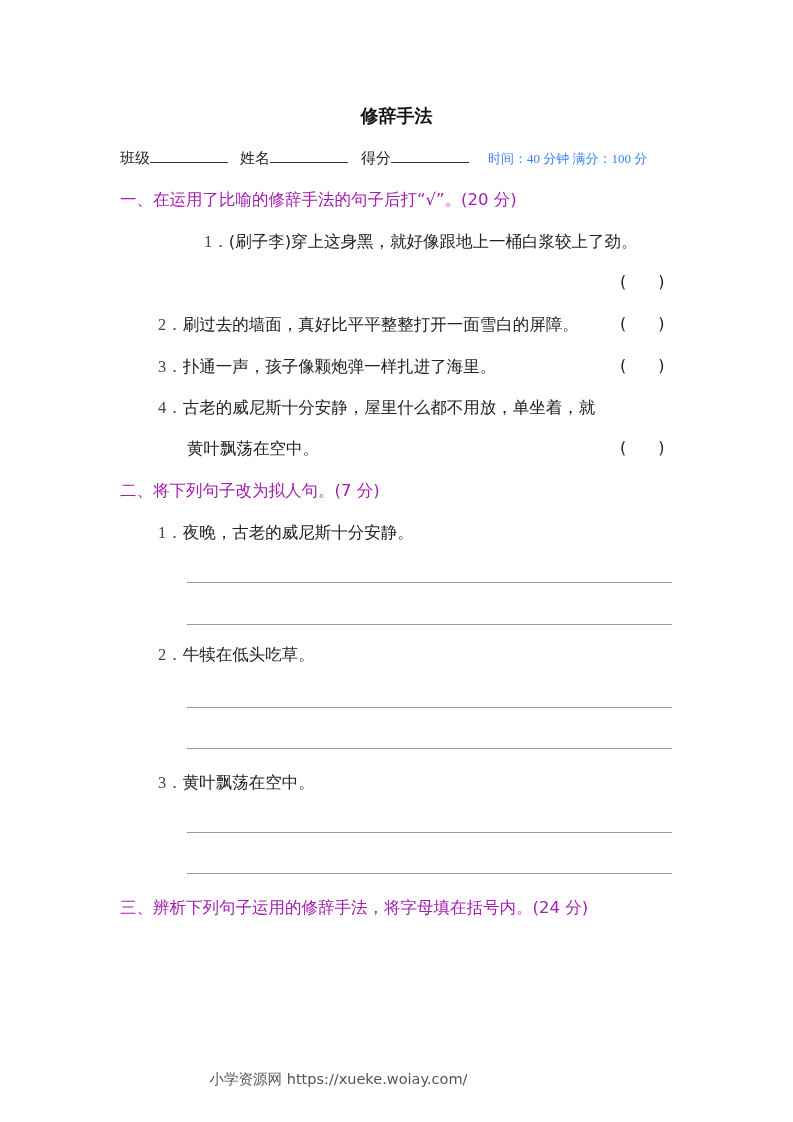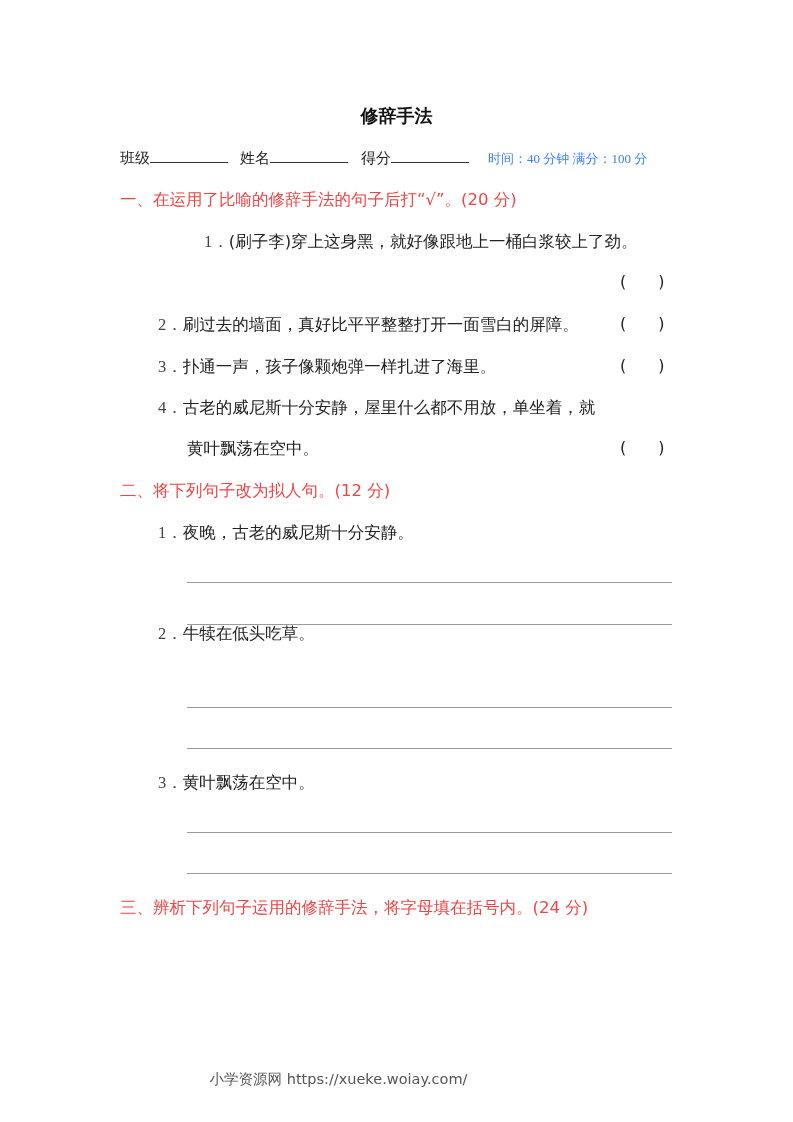--- a/index.html
+++ b/index.html
@@ -3,21 +3,21 @@
 <meta charset="utf-8">
 <style>
   html, body { margin: 0; padding: 0; background: #ffffff; }
   body { width: 793px; height: 1122px; position: relative; overflow: hidden;
          font-family: "DejaVu Sans", "Liberation Sans", sans-serif; color: #222; }
   .abs { position: absolute; white-space: nowrap; }
   .title { left: 0; width: 793px; top: 104px; text-align: center; font-size: 18px; font-weight: bold; color: #111; }
   .meta { top: 148px; font-size: 15px; color: #222; }
   .blank { display: inline-block; width: 78px; border-bottom: 1px solid #333; height: 14px; vertical-align: baseline; }
   .timeinfo { top: 150px; left: 488px; font-size: 13px; color: #3b82f6; font-family: "Liberation Serif", "DejaVu Serif", serif; }
-  .sec { font-size: 16.5px; color: #ef4444; left: 120px; }
+  .sec { font-size: 16.5px; color: #a21caf; left: 120px; }
   .q { font-size: 16.5px; color: #222; }
   .num { font-family: "Liberation Serif", serif; color: #444; }
   .paren { font-size: 16px; color: #222; }
   .ansline { position: absolute; left: 187px; width: 485px; height: 0; border-top: 1px solid #9a9a9a; }
   .footer { left: 0; width: 677px; top: 1070px; text-align: center; font-size: 14.5px; color: #555; }
 </style>
 </head>
 <body>
 
 <div>
@@ -51,29 +51,29 @@
     <span class="num">3．</span><span>扑通一声，孩子像颗炮弹一样扎进了海里。</span>
   </div>
   <div class="abs paren" style="left:620px; top:356px;">(　　)</div>
 
   <div class="abs q" style="left:158px; top:397px;">
     <span class="num">4．</span><span>古老的威尼斯十分安静，屋里什么都不用放，单坐着，就</span>
   </div>
   <div class="abs q" style="left:187px; top:438px;">黄叶飘荡在空中。</div>
   <div class="abs paren" style="left:620px; top:438px;">(　　)</div>
 
-  <div class="abs sec" style="top:480px;">二、将下列句子改为拟人句。(12 分)</div>
+  <div class="abs sec" style="top:480px;">二、将下列句子改为拟人句。(7 分)</div>
 
   <div class="abs q" style="left:158px; top:522px;">
     <span class="num">1．</span><span>夜晚，古老的威尼斯十分安静。</span>
   </div>
   <div class="ansline" style="top:582px;"></div>
   <div class="ansline" style="top:624px;"></div>
 
-  <div class="abs q" style="left:158px; top:623px;">
+  <div class="abs q" style="left:158px; top:644px;">
     <span class="num">2．</span><span>牛犊在低头吃草。</span>
   </div>
   <div class="ansline" style="top:707px;"></div>
   <div class="ansline" style="top:748px;"></div>
 
   <div class="abs q" style="left:158px; top:772px;">
     <span class="num">3．</span><span>黄叶飘荡在空中。</span>
   </div>
   <div class="ansline" style="top:832px;"></div>
   <div class="ansline" style="top:873px;"></div>

